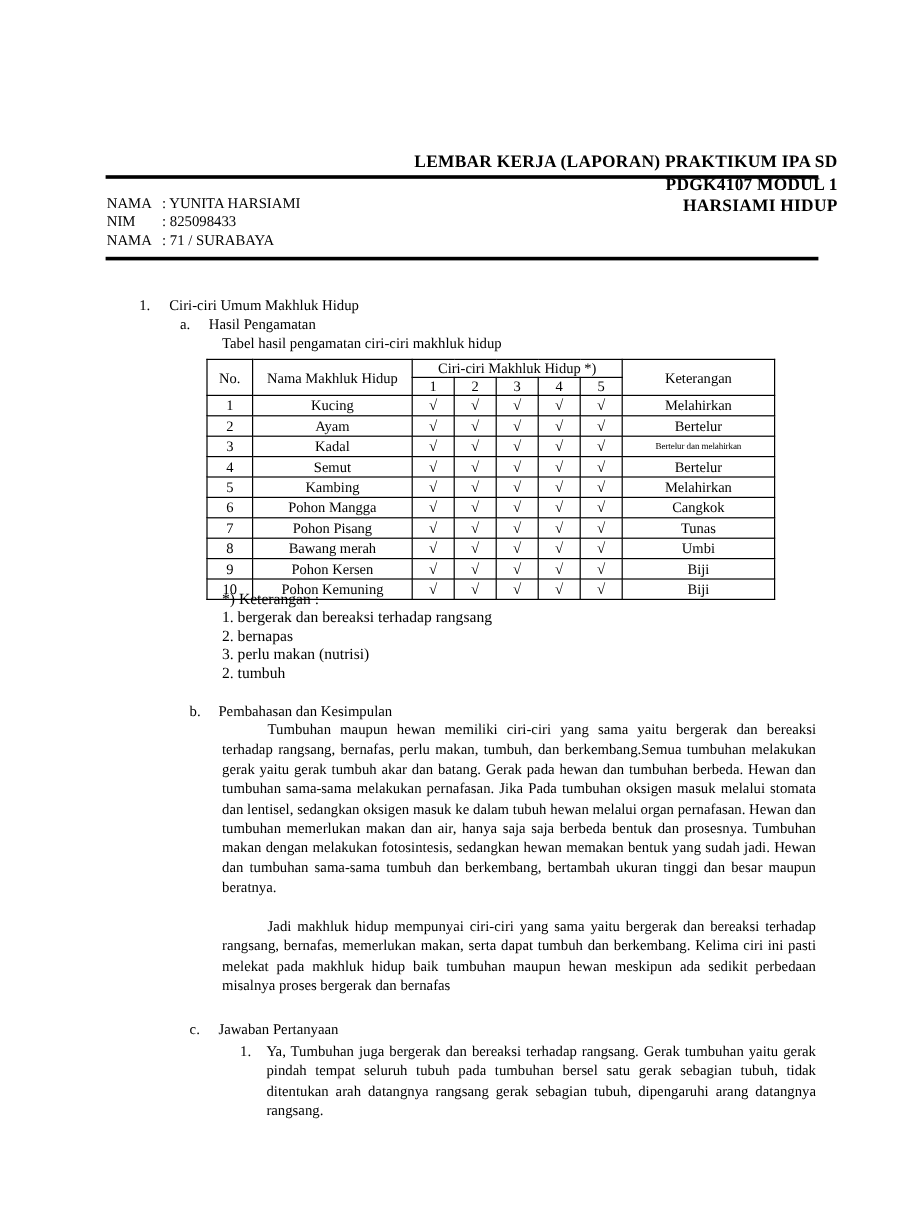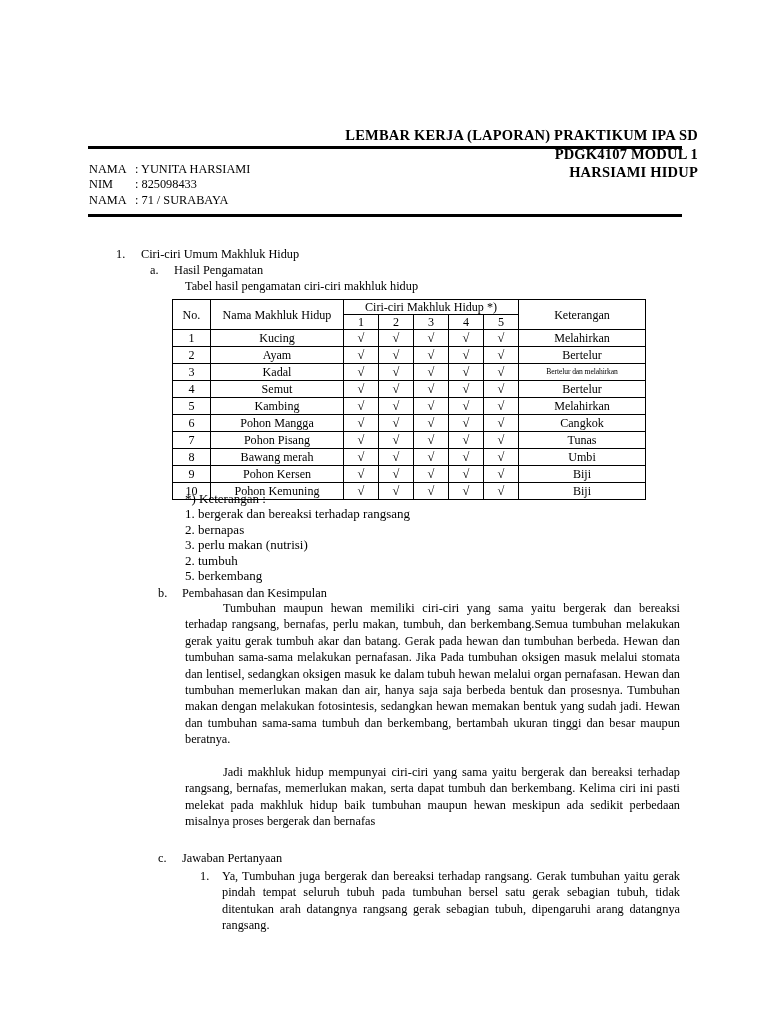--- a/index.html
+++ b/index.html
@@ -357,21 +357,20 @@
         </tr>
       </tbody>
   </table>
 
   <div class="legend">
     <div>*) Keterangan :</div>
     <div>1. bergerak dan bereaksi terhadap rangsang</div>
     <div>2. bernapas</div>
     <div>3. perlu makan (nutrisi)</div>
     <div>2. tumbuh</div>
-    <div>5. berkembang</div>
   </div>
 
   <div class="sec-b"><span class="marker">b.</span><span>Pembahasan dan Kesimpulan</span></div>
 
   <div class="para para-1">Tumbuhan maupun hewan memiliki ciri-ciri yang sama yaitu bergerak dan bereaksi terhadap rangsang, bernafas, perlu makan, tumbuh, dan berkembang.Semua tumbuhan melakukan gerak yaitu gerak tumbuh akar dan batang. Gerak pada hewan dan tumbuhan berbeda. Hewan dan tumbuhan sama-sama melakukan pernafasan. Jika Pada tumbuhan oksigen masuk melalui stomata dan lentisel, sedangkan oksigen masuk ke dalam tubuh hewan melalui organ pernafasan. Hewan dan tumbuhan memerlukan makan dan air, hanya saja saja berbeda bentuk dan prosesnya. Tumbuhan makan dengan melakukan fotosintesis, sedangkan hewan memakan bentuk yang sudah jadi. Hewan dan tumbuhan sama-sama tumbuh dan berkembang, bertambah ukuran tinggi dan besar maupun beratnya.</div>
   <div class="para para-2">Jadi makhluk hidup mempunyai ciri-ciri yang sama yaitu bergerak dan bereaksi terhadap rangsang, bernafas, memerlukan makan, serta dapat tumbuh dan berkembang. Kelima ciri ini pasti melekat pada makhluk hidup baik tumbuhan maupun hewan meskipun ada sedikit perbedaan misalnya proses bergerak dan bernafas</div>
 
   <div class="sec-c"><span class="marker">c.</span><span>Jawaban Pertanyaan</span></div>
 
   <div class="answer-item">

